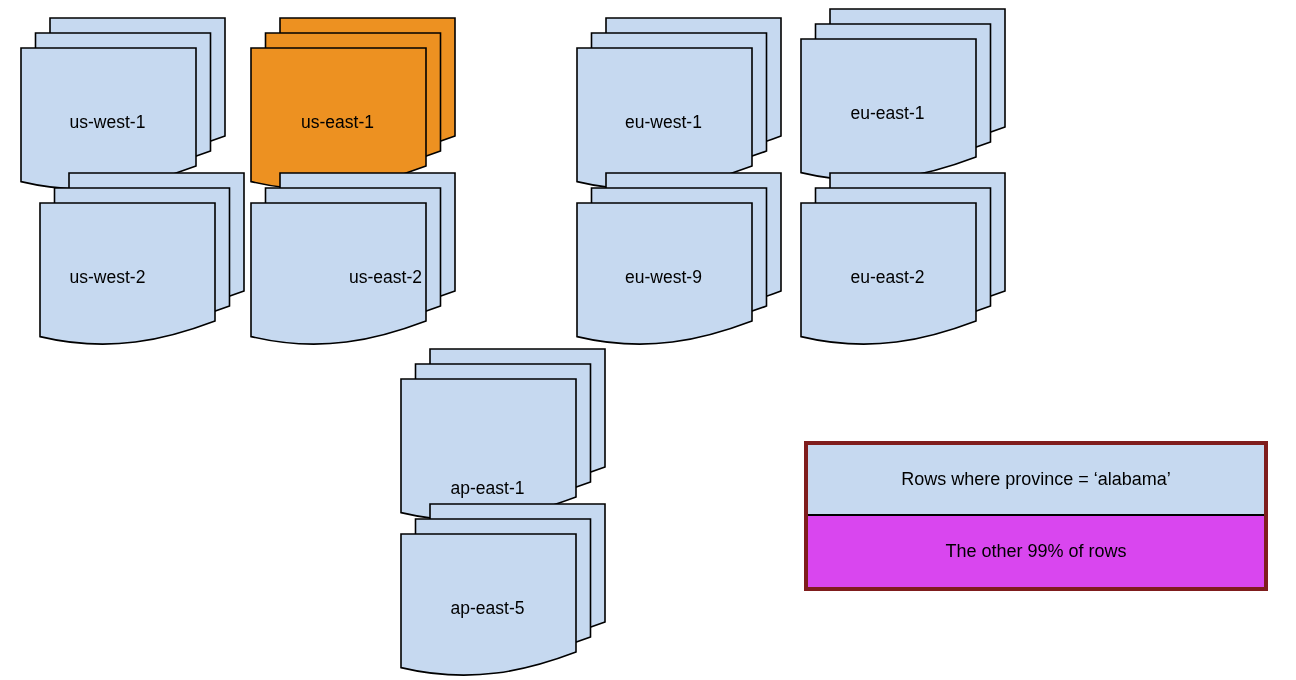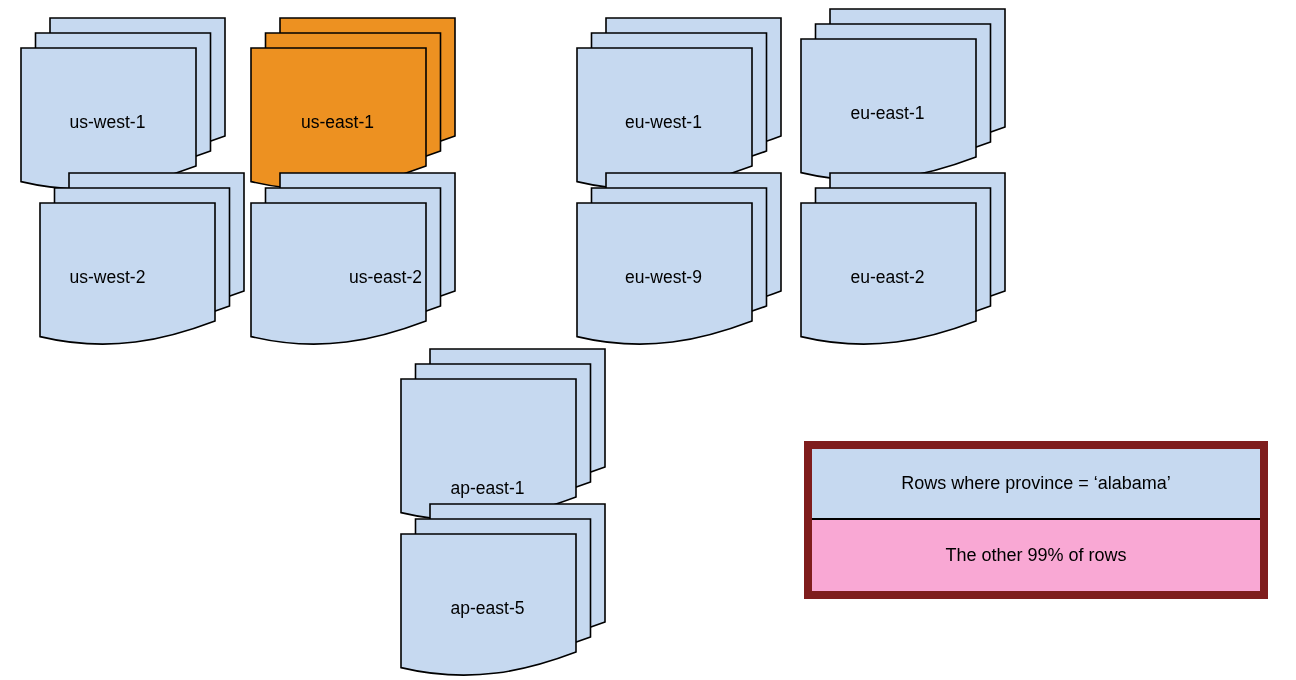--- a/index.html
+++ b/index.html
@@ -39,21 +39,21 @@
     color: #000000;
     font-family: "Liberation Sans", sans-serif;
     white-space: nowrap;
     pointer-events: none;
   }
   .legend {
     position: absolute;
     left: 804px;
     top: 441px;
     width: 464px;
-    border: 8px solid #7f1d1d;
+    border: 4px solid #7f1d1d;
     box-sizing: border-box;
   }
   .legend-row {
     height: 71px;
     display: flex;
     align-items: center;
     justify-content: center;
     font-size: 18px;
     color: #000000;
     box-sizing: border-box;
@@ -146,17 +146,17 @@
           <path class="doc-shape" d="M 0 0 L 175 0 L 175 118 C 126 136.6 70 150.4 0 133.6 Z" fill="#C6D9F0" transform="translate(1,31)"></path>
         </svg>
         <div class="stack-label" style="top: 94.9px;">ap-east-5</div>
       </div>
     </div>
 
   <div class="legend">
     <div class="legend-row first" style="background: rgb(198, 217, 240);">
       <span>Rows where province = ‘alabama’</span>
     </div>
-    <div class="legend-row" style="background: #f9a8d4;">
+    <div class="legend-row" style="background: #d946ef;">
       <span>The other 99% of rows</span>
     </div>
   </div>
 </div>
 
 </body></html>

